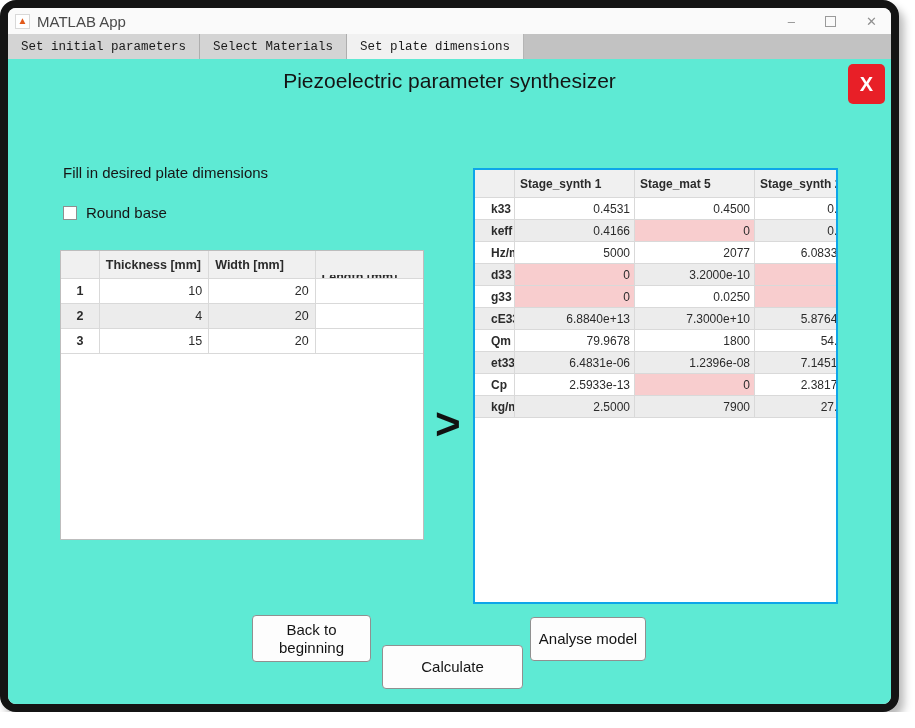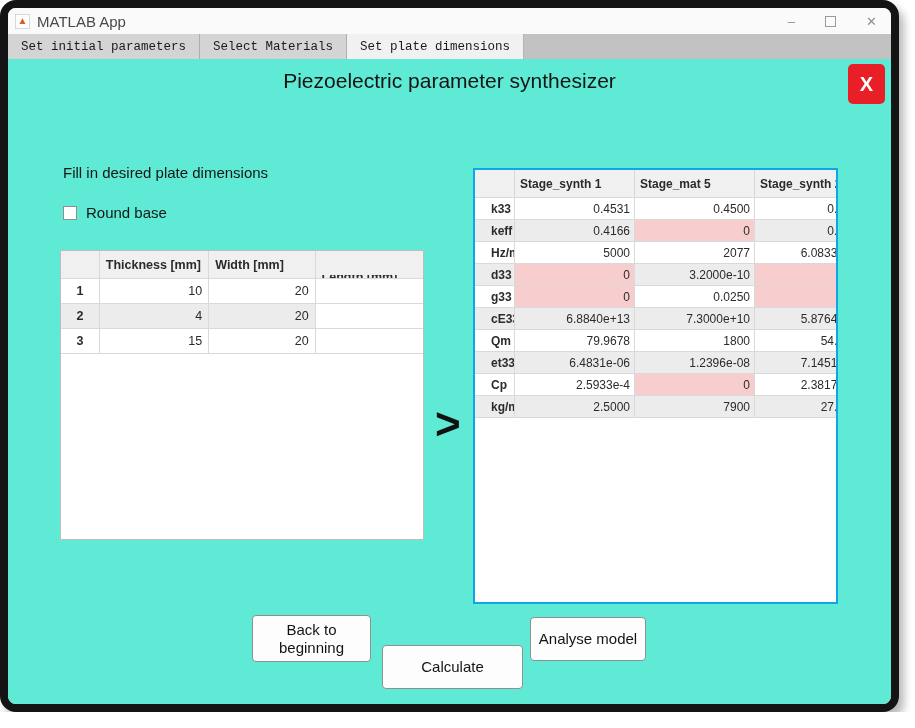--- a/index.html
+++ b/index.html
@@ -199,21 +199,21 @@
             <div class="rt-cell v3">54.</div>
           </div>
           <div class="rt-row data stripe">
             <div class="rt-cell lab">et33</div>
             <div class="rt-cell v1">6.4831e-06</div>
             <div class="rt-cell v2">1.2396e-08</div>
             <div class="rt-cell v3">7.1451</div>
           </div>
           <div class="rt-row data">
             <div class="rt-cell lab">Cp</div>
-            <div class="rt-cell v1">2.5933e-4</div>
+            <div class="rt-cell v1">2.5933e-13</div>
             <div class="rt-cell v2 pink">0</div>
             <div class="rt-cell v3">2.3817</div>
           </div>
           <div class="rt-row data stripe">
             <div class="rt-cell lab">kg/m3</div>
             <div class="rt-cell v1">2.5000</div>
             <div class="rt-cell v2">7900</div>
             <div class="rt-cell v3">27.</div>
           </div>
         </div>

